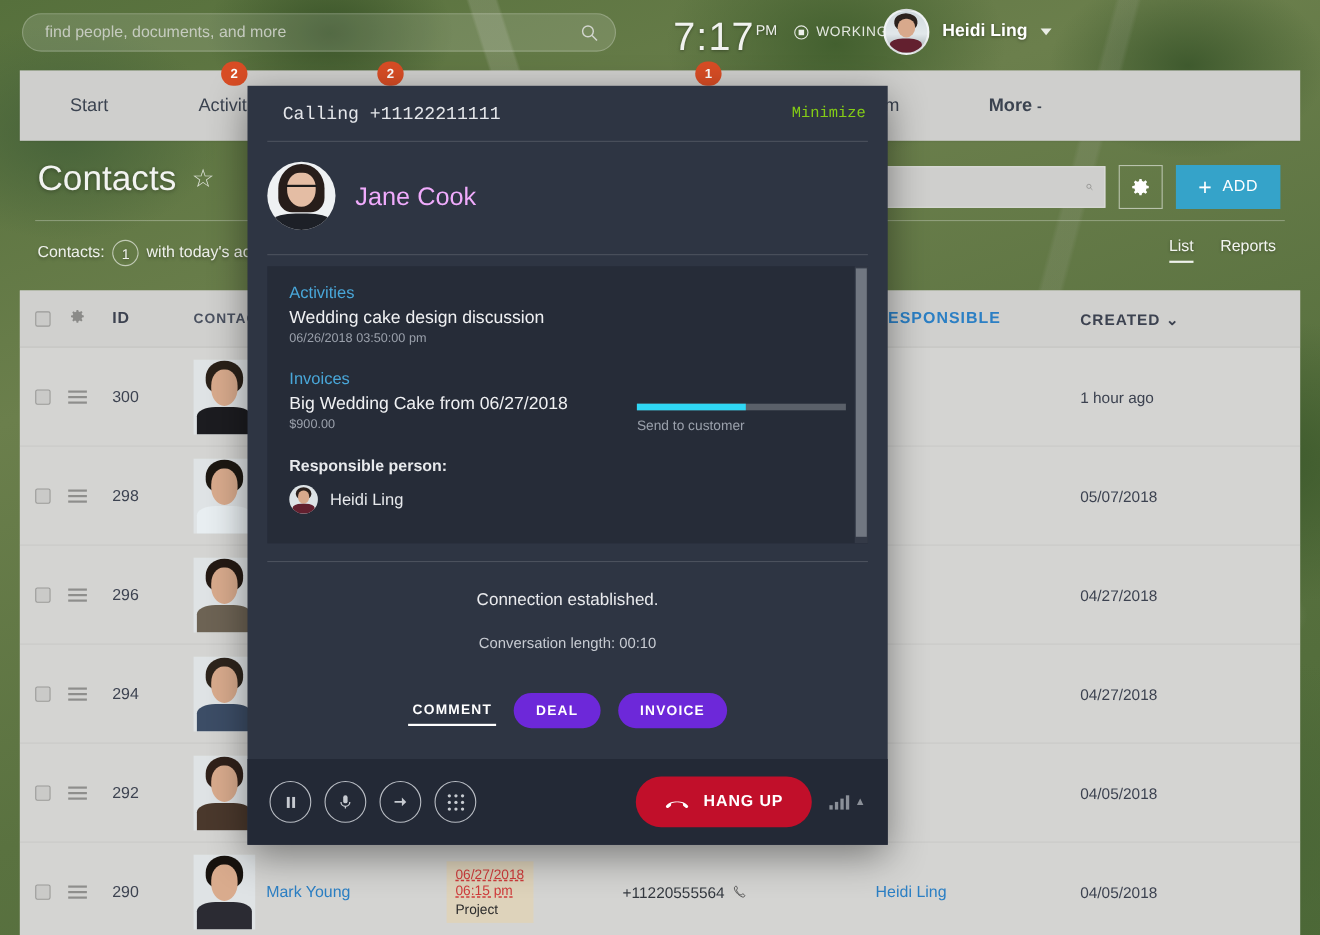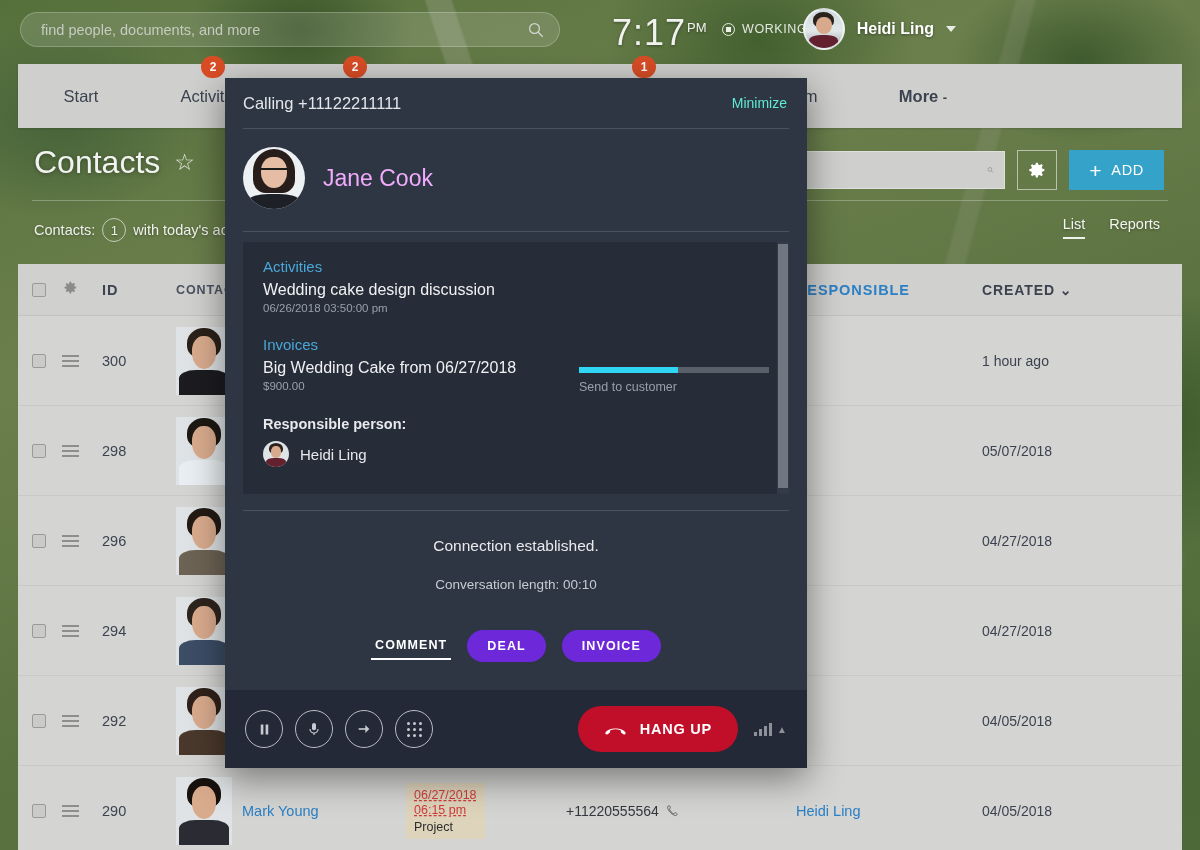--- a/index.html
+++ b/index.html
@@ -172,23 +172,23 @@
   .c-resp { width: 170px; flex: none; color: #2b7fc4; font-size: 14.5px; }
   .c-created { flex: 1; color: #3c4250; font-size: 14px; padding-left: 16px; }
 
   
   .modal {
     position: absolute; left: 225px; top: 78px; width: 582px; height: 690px;
     background: #2e3543; z-index: 20; box-shadow: 0 10px 34px rgba(0,0,0,.45);
     display: flex; flex-direction: column;
   }
   .modal-head { height: 50px; display: flex; align-items: center; justify-content: space-between;
-    padding: 0 20px 0 18px; }
+    padding: 0 20px 0 32px; font-family: Liberation Mono, monospace; }
   .calling-txt { color: #e4e6ea; font-size: 16.5px; }
-  .minimize { color: #5eead4; font-size: 14px; cursor: pointer; text-align: center; }
+  .minimize { color: #84cc16; font-size: 14px; cursor: pointer; text-align: center; }
   .hr { height: 1px; background: rgba(255,255,255,.14); margin: 0 18px; }
   .who { display: flex; align-items: center; gap: 18px; padding: 18px 18px 22px 18px; }
   .who-av { width: 62px; height: 62px; border-radius: 50%; overflow: hidden; position: relative;
     background: #eef1f3; flex: none; }
   .who-av .hair { position: absolute; left: 16%; top: 3%; width: 68%; height: 72%;
     background: #271d1a; border-radius: 50% 50% 30% 30%; }
   .who-av .skin { position: absolute; left: 29%; top: 16%; width: 42%; height: 50%;
     background: #e4bda4; border-radius: 46% 46% 52% 52%; }
   .who-av .glass { position: absolute; left: 28%; top: 34%; width: 44%; height: 9%;
     border-top: 2px solid #1b1b1b; }

